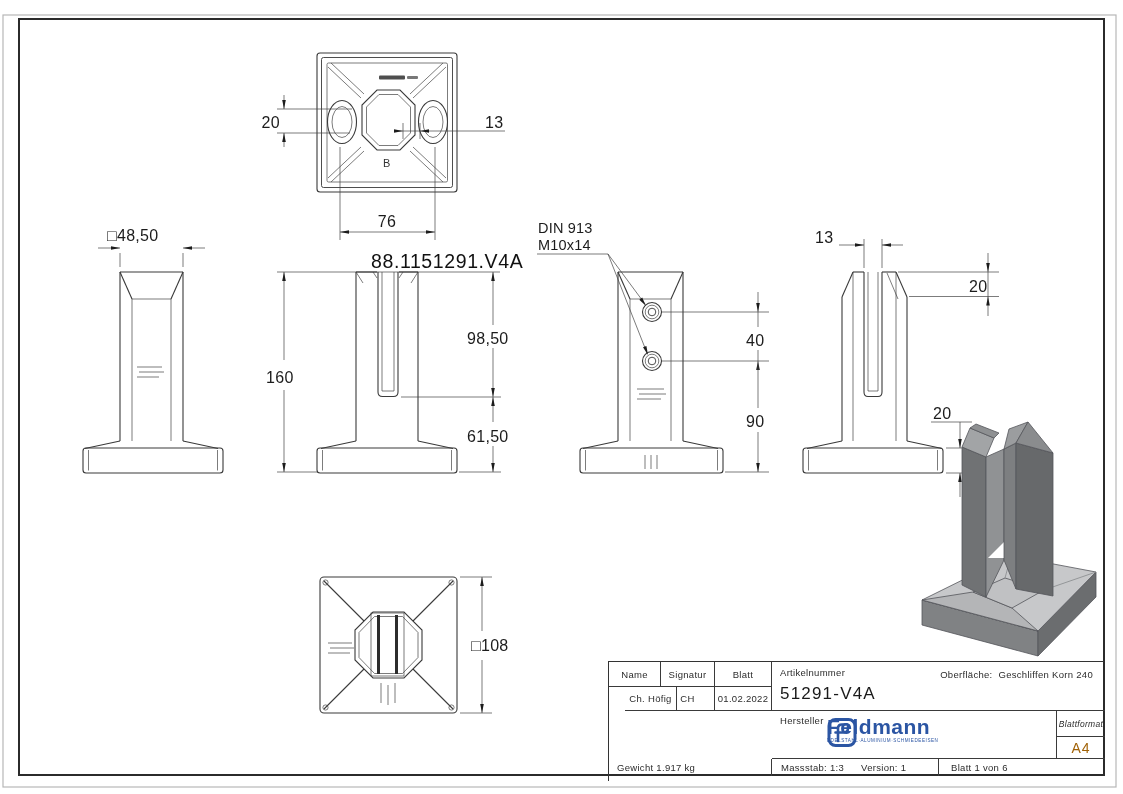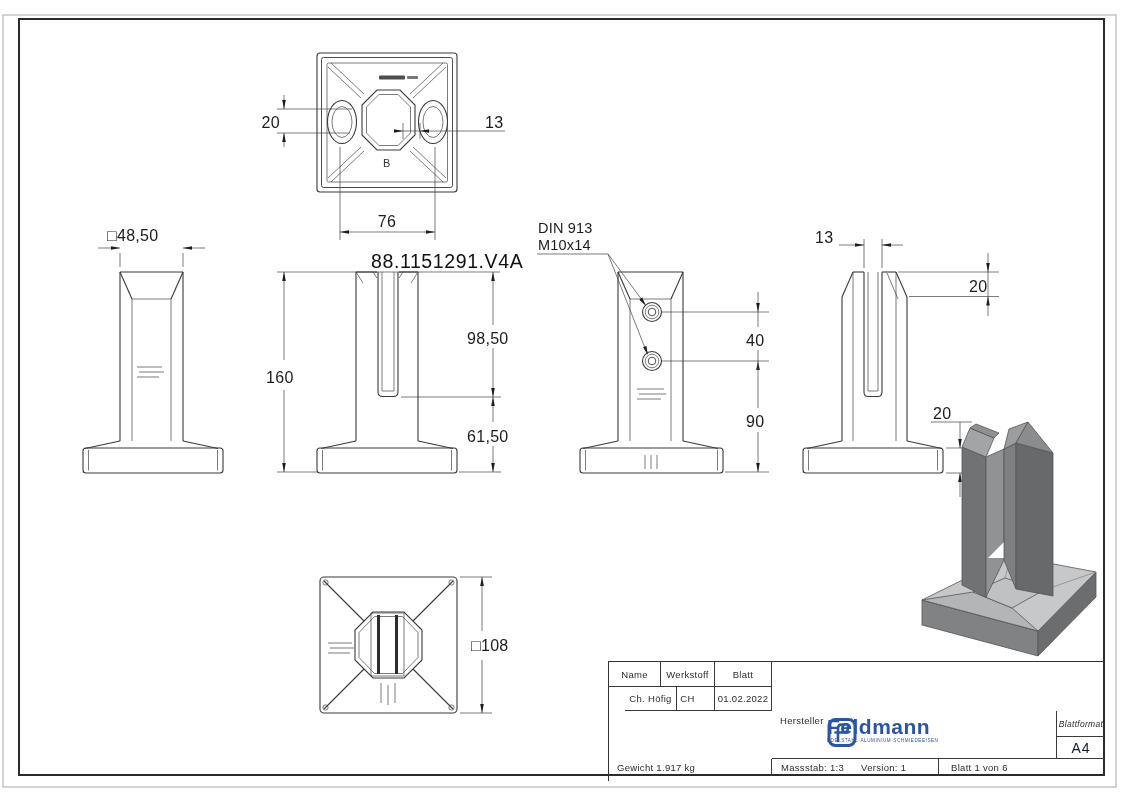--- a/index.html
+++ b/index.html
@@ -18,21 +18,21 @@
   .iso{stroke:#54565a;stroke-width:.8;}
   
   .tb{position:absolute;left:608px;top:661px;width:496px;height:120px;color:#222;
       border-left:1.4px solid #333;border-top:1.4px solid #333;box-sizing:border-box;}
   .cell{position:absolute;box-sizing:border-box;border:0 solid #3a3a3a;font-size:9.5px;
         letter-spacing:.3px;color:#2c2c2c;}
   .ctr{display:flex;align-items:center;justify-content:center;}
   .br{border-right-width:1px;} .bb{border-bottom-width:1px;} .br2{border-right-width:1.2px;}
   .sm{font-size:9.5px;letter-spacing:.3px;color:#2c2c2c;}
   .art{font-size:17px;letter-spacing:1.2px;color:#1a1a1a;}
-  .a4{font-size:14px;letter-spacing:1px;color:#0f172a;}
+  .a4{font-size:14px;letter-spacing:1px;color:#a16207;}
   .logo{position:absolute;left:55px;top:5px;display:flex;align-items:center;gap:6px;}
   .logo-col{display:flex;flex-direction:column;line-height:1;}
   .logo-text{font-size:21px;font-weight:bold;letter-spacing:.5px;color:#2b55a3;}
   .logo-tag{font-size:4.6px;letter-spacing:.55px;color:#2b55a3;margin-top:2px;}
 </style>
 </head>
 <body>
 
 <div class="sheet">
 <svg width="1123" height="794" viewBox="0 0 1123 794">
@@ -311,26 +311,33 @@
 
     <polygon points="1004,449 1016,443 1016,589 1004,560" fill="#7d7f81" class="iso"></polygon>
     <polygon points="1016,443 1053,453 1053,596 1016,589" fill="#67696b" class="iso"></polygon>
     <polygon points="1004,449 1009,429 1028,422 1016,443" fill="#9b9d9f" class="iso"></polygon>
     <polygon points="1016,443 1028,422 1053,453" fill="#8a8c8e" class="iso"></polygon>
   </g>
 </svg>
 
 <div class="tb">
   <div class="cell ctr br bb" style="left:0;top:0;width:52px;height:25px;">Name</div>
-  <div class="cell ctr br bb" style="left:52px;top:0;width:54px;height:25px;">Werkstoff</div>
+  <div class="cell ctr br bb" style="left:52px;top:0;width:54px;height:25px;">Signatur</div>
   <div class="cell ctr br2 bb" style="left:106px;top:0;width:57px;height:25px;">Blatt</div>
   <div class="cell ctr br bb" style="left:16px;top:25px;width:52px;height:24px;">Ch. Höfig</div>
   <div class="cell ctr br bb" style="left:52px;top:25px;width:54px;height:24px;">CH</div>
   <div class="cell ctr br2 bb" style="left:106px;top:25px;width:57px;height:24px;">01.02.2022</div>
 
+  <div class="cell bb" style="left:163px;top:0;width:333px;height:49px;">
+    <div class="sm" style="position:absolute;left:8px;top:5px;">Artikelnummer</div>
+    <div class="art" style="position:absolute;left:8px;top:22px;">51291-V4A</div>
+    <div class="sm" style="position:absolute;right:12px;top:7px;">
+      <span>Oberfläche:</span>&nbsp;&nbsp;<span>Geschliffen Korn 240</span>
+    </div>
+  </div>
 
 
   <div class="cell br bb" style="left:163px;top:49px;width:285px;height:48px;">
     <div class="sm" style="position:absolute;left:8px;top:4px;">Hersteller</div>
     <div class="logo">
       <svg width="31" height="33" viewBox="0 0 31 33">
         <rect x="2" y="3.5" width="26" height="26" rx="6.5" fill="none" stroke="#2b55a3" stroke-width="3"></rect>
         <path d="M11,25 V12.5 Q11,8.5 15,8.5 H20 M8.5,16.5 H16.5 Q21,16.5 21,12 V10.5" fill="none" stroke="#2b55a3" stroke-width="2.6" stroke-linecap="round"></path>
       </svg>
       <div class="logo-col">

